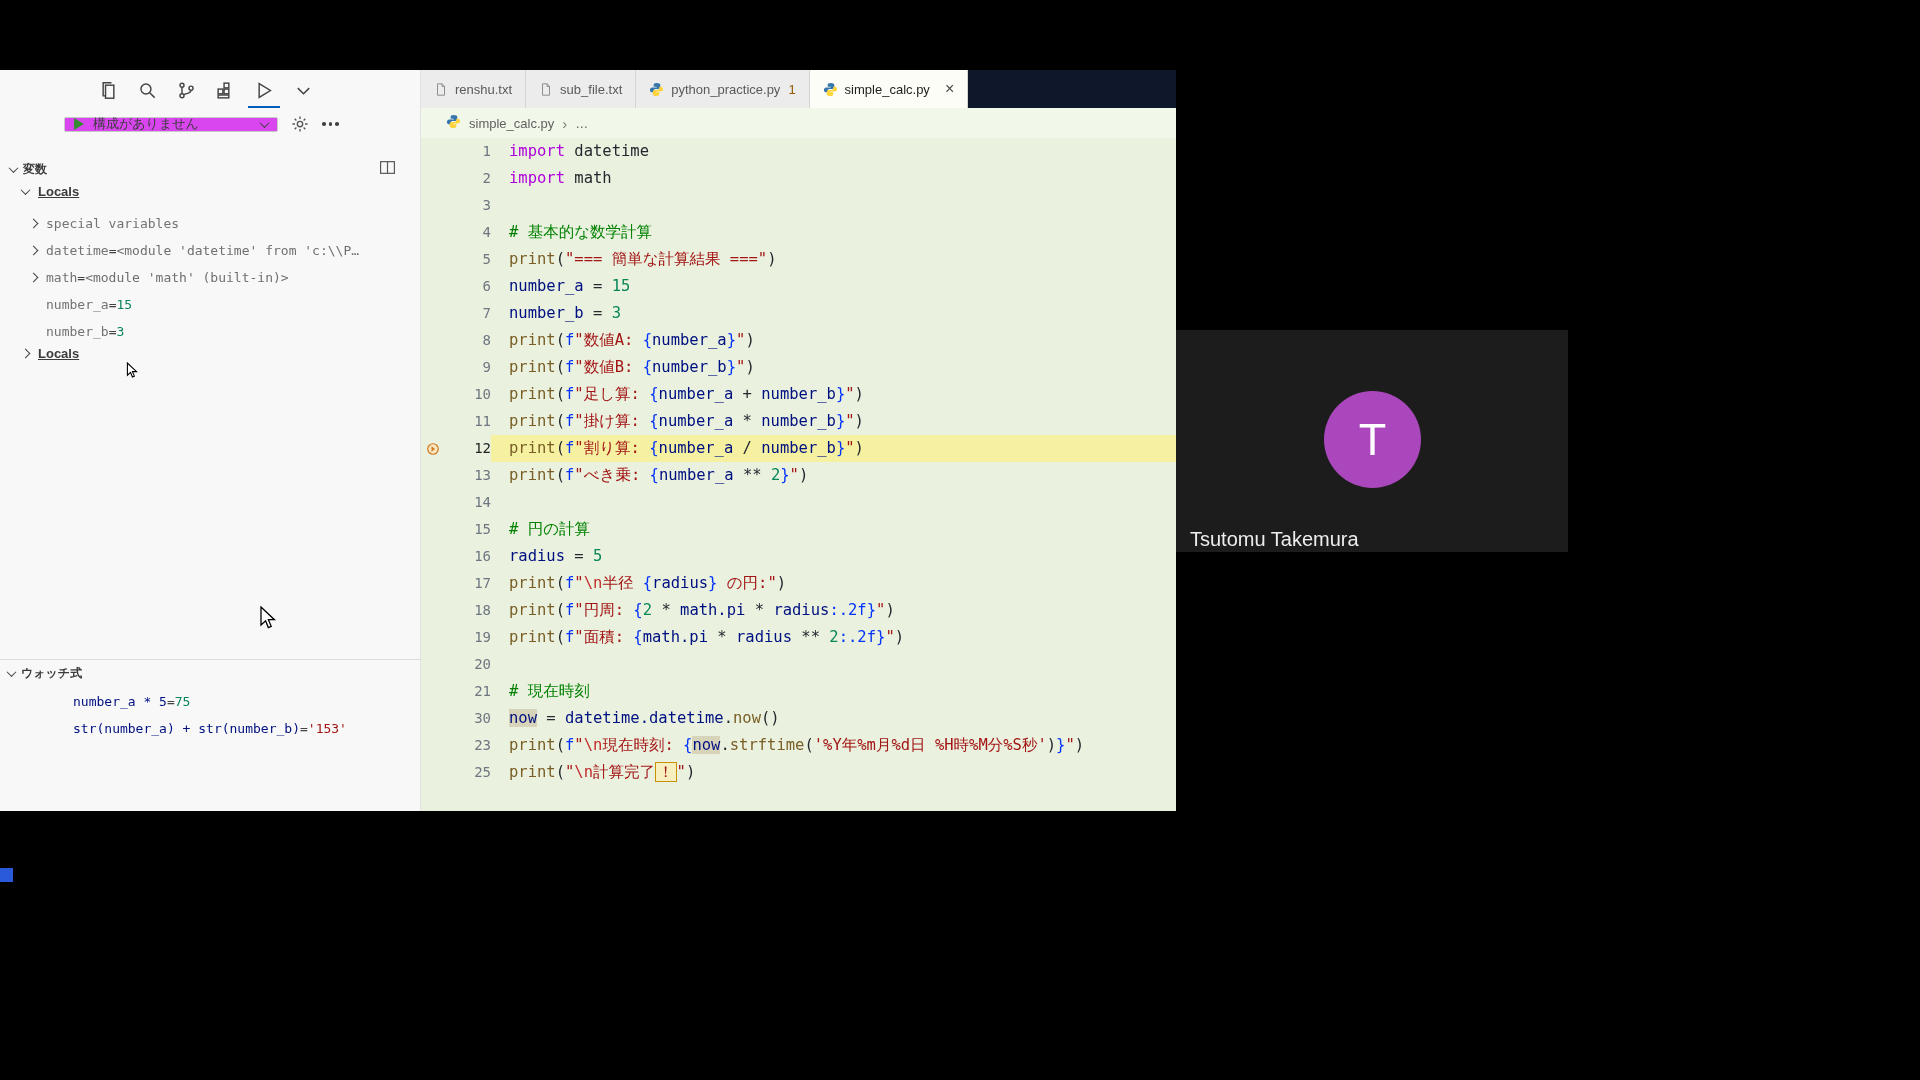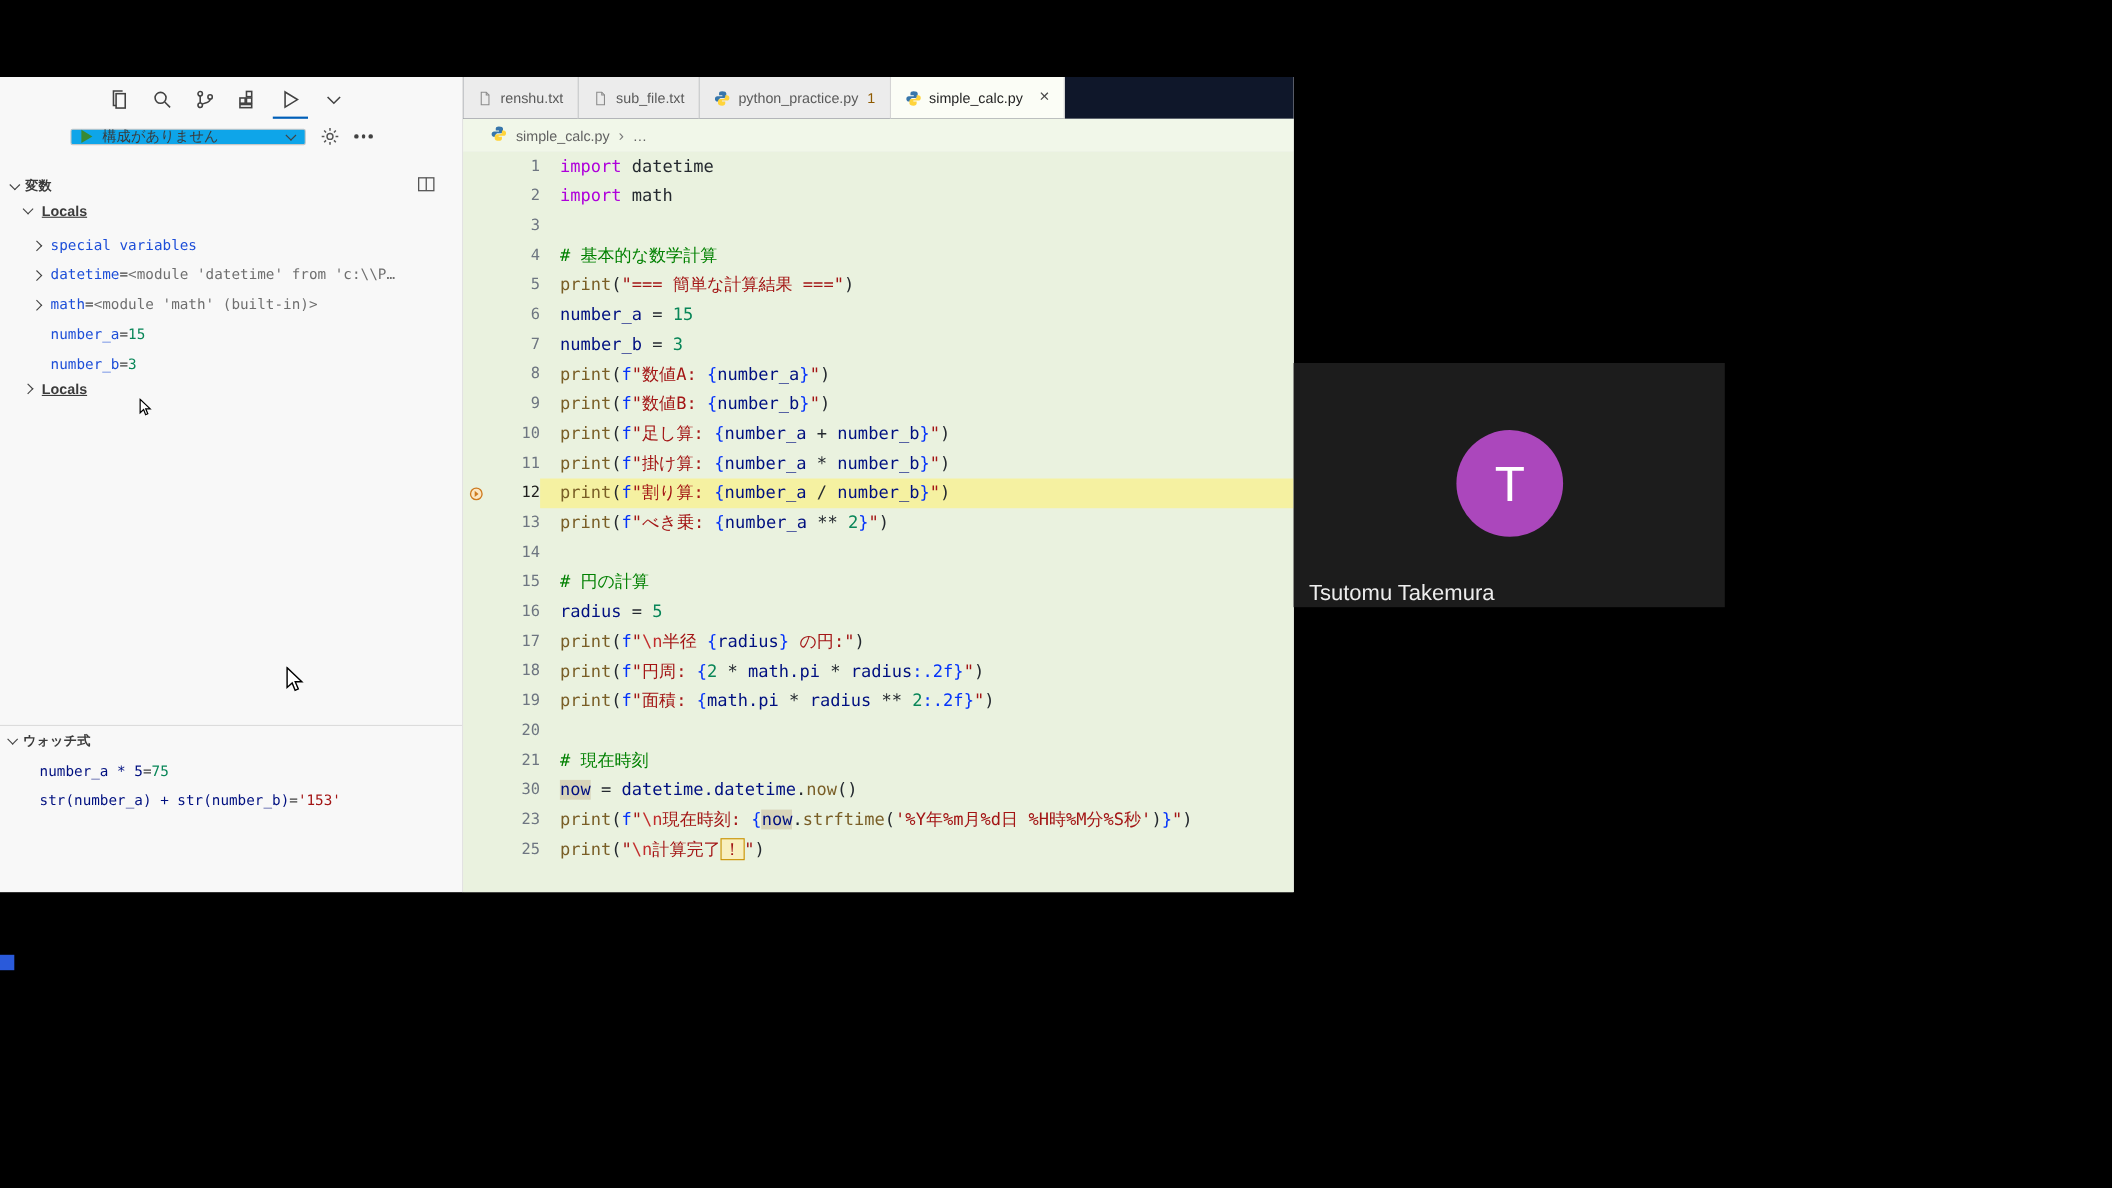--- a/index.html
+++ b/index.html
@@ -18,21 +18,21 @@
   .share{position:absolute;left:0;top:70px;width:1176px;height:741px;background:var(--sidebar-bg);}
 
   .sidebar{position:absolute;left:0;top:0;width:421px;height:100%;background:var(--sidebar-bg);border-right:1px solid #e2e2e2;}
 
   .activity-row{position:absolute;left:92px;top:5px;display:flex;gap:7px;}
   .activity-icon{width:32px;height:33px;display:flex;align-items:center;justify-content:center;border-bottom:2px solid transparent;cursor:pointer;}
   .activity-icon.active{border-bottom-color:#005fb8;}
   .activity-icon svg{display:block;}
 
   .config-row{position:absolute;left:64px;top:44px;display:flex;align-items:center;gap:12px;}
-  .config-dropdown{display:flex;align-items:center;gap:9px;height:15px;width:214px;padding:0 9px;background:#0ea5e9;border:1px solid #c8c8c8;border-radius:2px;}
+  .config-dropdown{display:flex;align-items:center;gap:9px;height:15px;width:214px;padding:0 9px;background:#d946ef;border:1px solid #c8c8c8;border-radius:2px;}
   .play-tri{width:0;height:0;border-left:10px solid #388a34;border-top:6px solid transparent;border-bottom:6px solid transparent;flex:none;}
   .config-label{font-size:13px;color:#3b3b3b;flex:1;white-space:nowrap;overflow:hidden;}
   .icon-btn{display:flex;align-items:center;justify-content:center;width:20px;height:20px;}
   .dots{display:flex;gap:3px;align-items:center;height:20px;}
   .dots i{width:3.5px;height:3.5px;border-radius:50%;background:#424242;}
 
   .chev{display:inline-block;width:7px;height:7px;border-right:1.5px solid #424242;border-bottom:1.5px solid #424242;flex:none;}
   .chev.down{transform:rotate(45deg) translate(-1px,-1px);}
   .chev.right{transform:rotate(-45deg);}
 
@@ -42,28 +42,28 @@
   .split-icon{margin-left:auto;margin-right:16px;}
 
   .group-row{position:absolute;display:flex;align-items:center;gap:9px;font-size:13px;font-weight:700;color:#3b3b3b;cursor:pointer;text-decoration:underline;}
   .group-row.locals{left:22px;top:114px;}
   .group-row.globals{left:22px;top:276px;}
 
   .var-rows{position:absolute;left:0;top:140px;width:420px;}
   .tree-row{height:27px;display:flex;align-items:center;padding-left:30px;white-space:nowrap;overflow:hidden;font-family:"DejaVu Sans Mono",monospace;font-size:13px;cursor:pointer;}
   .tree-row .chev{margin-right:9px;}
   .tree-row.nochev{padding-left:46px;}
-  .nm-teal{color:#1d4ed8;}
+  .nm-teal{color:#737373;}
   .veq{color:#424242;}
   .v-gray{color:#6f6f6f;}
   .v-green{color:#098658;}
   .v-red{color:#a31515;}
 
   .watch-sep{position:absolute;left:0;top:589px;width:420px;border-top:1px solid #dcdcdc;}
-  .watch-rows{position:absolute;left:0;top:618px;width:381px;}
+  .watch-rows{position:absolute;left:0;top:618px;width:381px;padding-left:37px;}
   .watch-row{height:27px;display:flex;align-items:center;padding-left:36px;font-family:"DejaVu Sans Mono",monospace;font-size:13px;white-space:nowrap;overflow:hidden;cursor:pointer;}
   .wexpr{color:#001080;}
 
   
   .editor{position:absolute;left:421px;top:0;right:0;height:100%;background:#e4e4e4;}
   .tab-bar{display:flex;height:38px;background:#0f172a;align-items:stretch;overflow:hidden;}
   .tab{display:flex;align-items:center;gap:7px;padding:0 13px;background:#ececec;border-right:1px solid #d4d4d4;font-size:13px;color:#5a5a5a;white-space:nowrap;cursor:pointer;}
   .tab.active{background:#fbfdf6;color:#1f1f1f;}
   .tab .badge{color:#8f5a00;margin-left:1px;}
   .tab .close{margin-left:8px;color:#4a4a4a;font-size:16px;line-height:1;cursor:pointer;}

